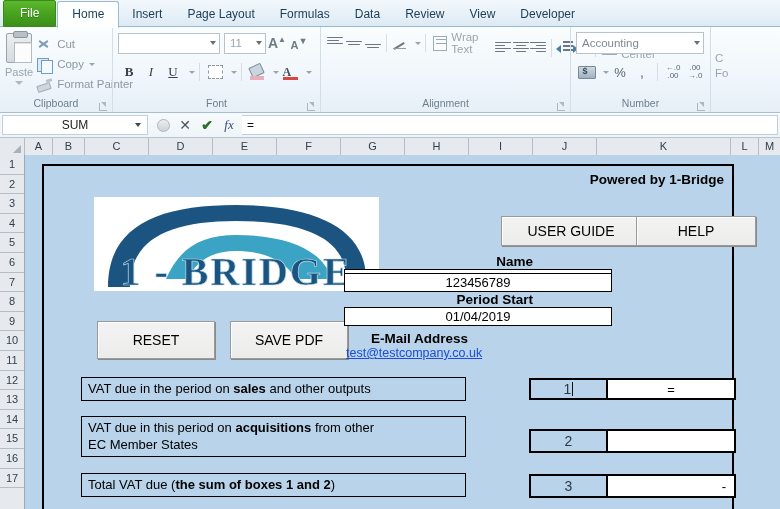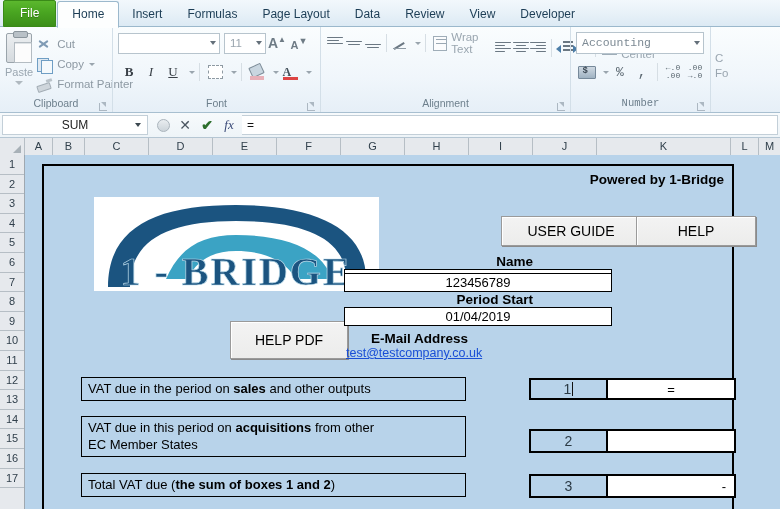--- a/index.html
+++ b/index.html
@@ -173,21 +173,21 @@
   .merge-ico::before{content:"a";position:absolute;left:5px;top:-1px;font-size:9px;color:#4a565f;}
   .merge-ico::after{content:"";position:absolute;left:0;top:4px;width:19px;height:1px;background:#cfd8de;}
   .orient-ico { width:17px;height:15px;position:relative; }
   .orient-ico::before{content:"";position:absolute;left:1px;top:9px;width:12px;height:1.5px;background:#6b7883;transform:rotate(-32deg);}
   .orient-ico::after{content:"";position:absolute;left:1px;top:12px;width:13px;height:1.5px;background:#8f9ba5;}
   .indent-ico{ width:17px;height:14px;position:relative;}
   .indent-ico i{position:absolute;right:0;height:1.5px;width:10px;background:#6b7883;}
   .indent-ico b{position:absolute;left:0;top:4px;width:0;height:0;border-top:4px solid transparent;border-bottom:4px solid transparent;}
 
   
-  .g-number { width: 140px; font-family: Liberation Mono, monospace; }
+  .g-number { width: 140px; }
   .num-row1 { display:flex; align-items:center; height:23px; }
   .num-row2 { display:flex; align-items:center; height:24px; margin-top:6px; }
   .cbox.numfmt { width:128px; height:22px; color:#7d8a94; }
   .money-ico { width:19px;height:16px;position:relative; }
   .money-ico::before{content:"";position:absolute;left:0;top:2px;width:16px;height:11px;background:linear-gradient(#cfd9e2,#9fb2c2);border:1px solid #76899a;border-radius:1px;}
   .money-ico::after{content:"$";position:absolute;left:5px;top:2px;font-size:9px;color:#3d4a55;font-weight:bold;}
   .pct { font-size:13px; color:#5a6770; }
   .comma { font-size:14px; color:#5a6770; }
   .dec-ico{ font-size:8px;color:#5a6770;line-height:8px;text-align:center;}
 
@@ -307,22 +307,22 @@
 </head>
 <body>
 
 <div id="app">
 
   <div class="tabbar">
     <div class="tabs">
       <div class="tab file">File</div>
       <div class="tab active">Home</div>
       <div class="tab">Insert</div>
+      <div class="tab">Page Layout</div>
       <div class="tab">Formulas</div>
-      <div class="tab">Page Layout</div>
       <div class="tab">Data</div>
       <div class="tab">Review</div>
       <div class="tab">View</div>
       <div class="tab">Developer</div>
     </div>
   </div>
 
   <div class="ribbon">
 
     <div class="group g-clip">
@@ -597,21 +597,22 @@
           <div class="logo">
             <svg width="285" height="94" viewBox="0 0 285 94">
               <path d="M14 90 C14 30, 62 8, 142 8 C222 8, 272 32, 272 82 L252 82 C252 42, 212 24, 142 24 C72 24, 36 44, 36 90 Z" fill="#1b5480"></path>
               <path d="M72 82 C86 50, 108 38, 142 38 C192 38, 228 52, 238 82 L202 82 C190 62, 168 54, 142 54 C118 54, 102 64, 94 82 Z" fill="#3ba3c4"></path>
               <text x="142" y="88" font-family="Liberation Serif, serif" font-size="40" font-weight="bold" fill="#1b5480" text-anchor="middle" letter-spacing="2" stroke="#b9d9e8" stroke-width="0.7">1 - BRIDGE</text>
             </svg>
           </div>
 
           <div class="btn3d btn-userguide">USER GUIDE</div>
           <div class="btn3d btn-help">HELP</div>
-          <div class="btn3d btn-savepdf">HELP PDF</div>
+          <div class="btn3d btn-reset">RESET</div>
+          <div class="btn3d btn-savepdf">SAVE PDF</div>
 
           <div class="field-row" style="left:300px; top:88px;">
             <div class="field-label">Name</div>
             <div class="field-val">Test Company Limited</div>
           </div>
           <div class="field-row" style="left:300px; top:107px;">
             <div class="field-val">123456789</div>
           </div>
           <div class="field-row" style="left:300px; top:126px;">
             <div class="field-label">Period Start</div>

